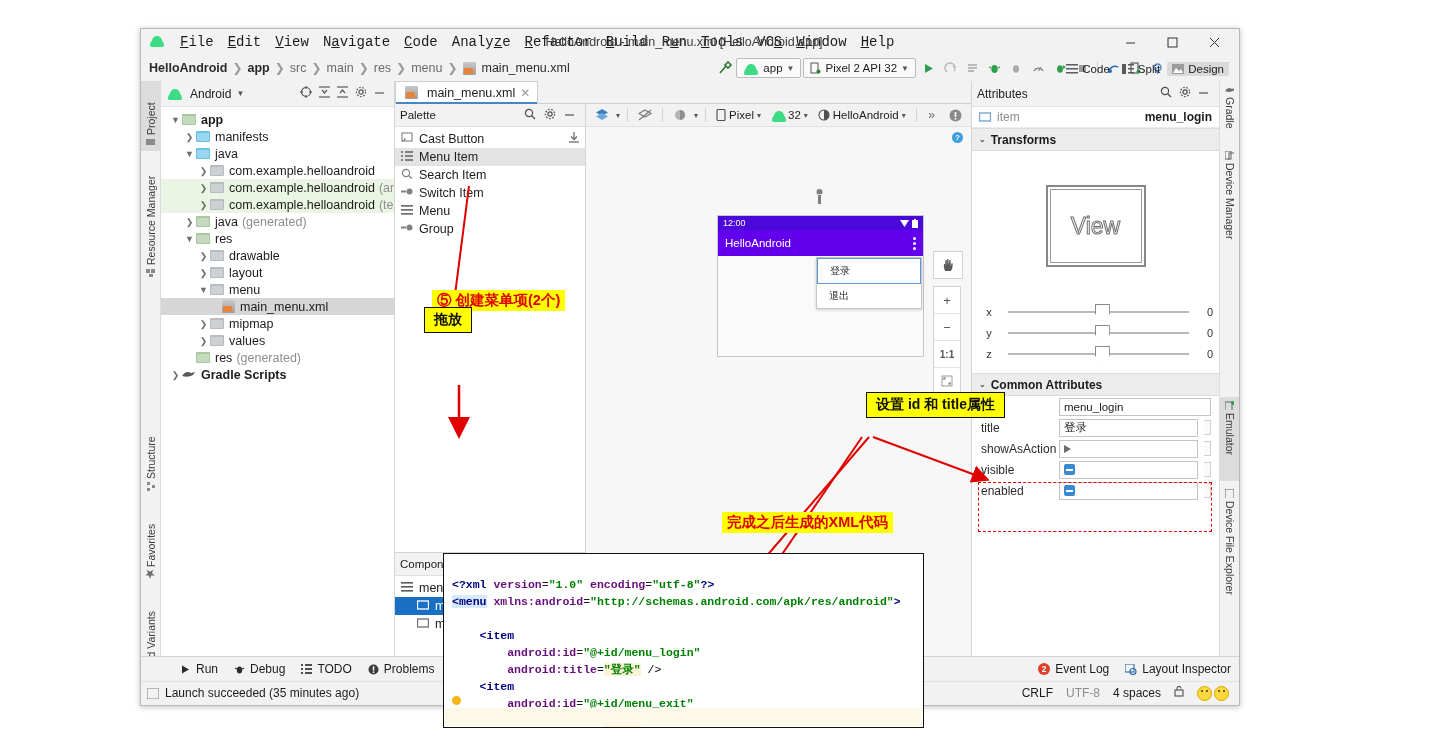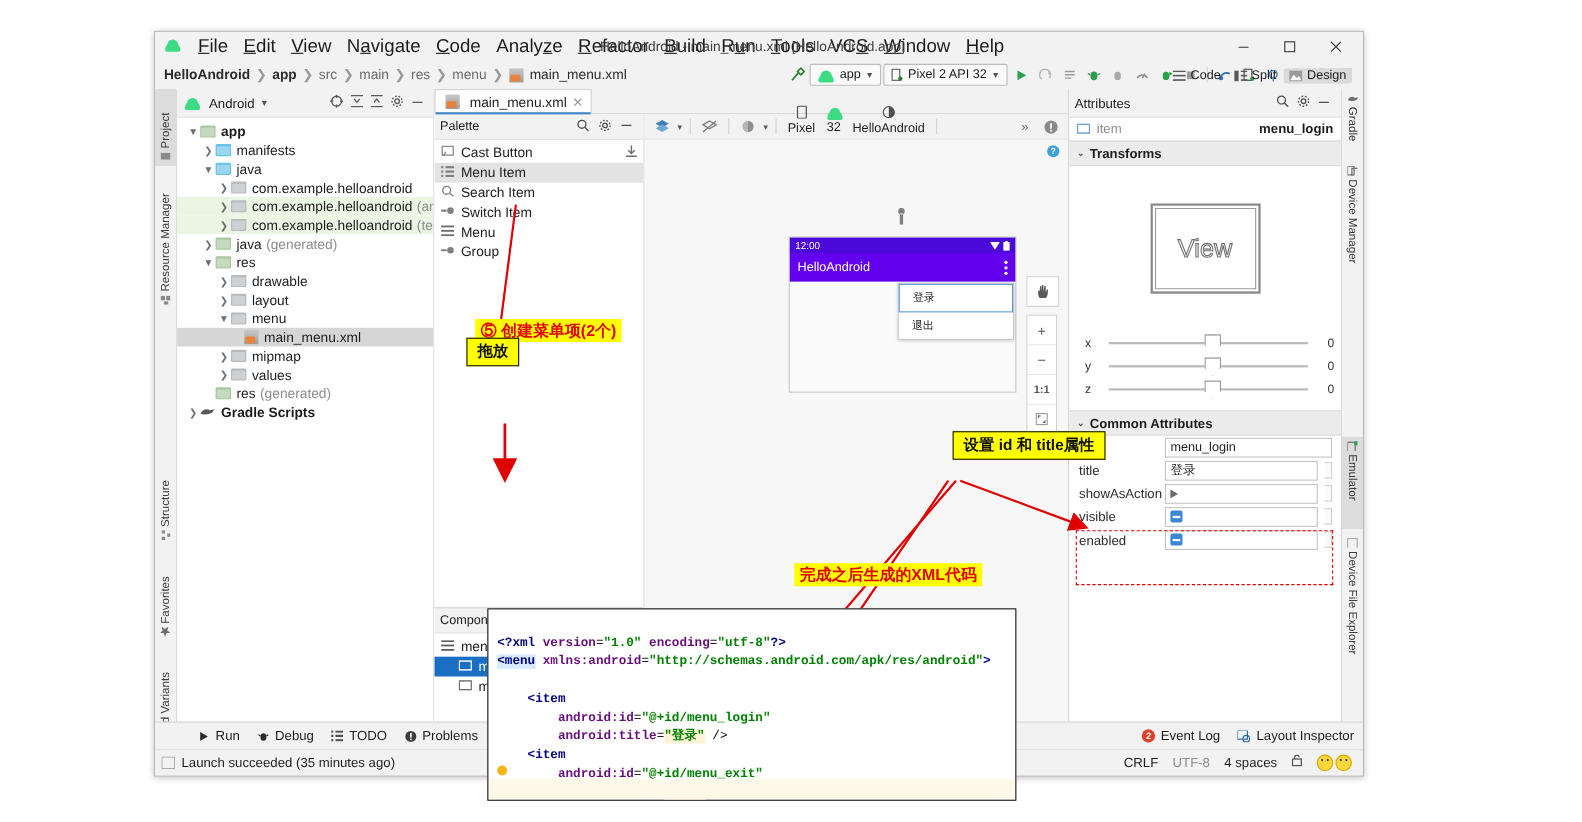--- a/index.html
+++ b/index.html
@@ -6,21 +6,21 @@
   body{width:1438px;height:747px;font-family:"Liberation Sans",sans-serif;font-size:12px;color:#1c1c1c;overflow:hidden;}
   #root{position:relative;width:1438px;height:747px;}
 
   .win{position:absolute;left:140px;top:28px;width:1098px;height:676px;background:#f2f2f2;border:1px solid #b8b8b8;box-shadow:0 1px 6px rgba(0,0,0,.25);overflow:hidden;}
 
   
   .menubar{height:26px;background:#f2f2f2;display:flex;align-items:center;padding:0 4px;position:relative;}
   .droid{width:18px;height:14px;margin:0 6px 0 4px;position:relative;}
   .droid:before{content:"";position:absolute;left:1px;top:4px;width:14px;height:8px;background:#3ddc84;border-radius:7px 7px 2px 2px;}
   .droid:after{content:"";position:absolute;left:3px;top:1px;width:10px;height:5px;border-radius:6px 6px 0 0;background:#3ddc84;}
-  .mitem{padding:3px 7px;font-size:17px;color:#1c1c1c;cursor:default;}
+  .mitem{padding:3px 7px;font-size:14px;color:#1c1c1c;cursor:default;font-family:Liberation Mono, monospace;}
   .mitem u{text-decoration:underline;}
   .wtitle{position:absolute;left:0;right:12px;text-align:center;font-size:12.5px;color:#3c3c3c;pointer-events:none;}
   .wctl{margin-left:auto;display:flex;align-items:center;z-index:2;}
   .wbtn{width:42px;height:26px;display:flex;align-items:center;justify-content:center;font-size:13px;color:#333;}
   .wbtn svg{display:block;}
 
   
   .navbar{height:26px;background:#f2f2f2;display:flex;align-items:center;padding:0 6px;border-bottom:1px solid #d9d9d9;}
   .crumb{font-size:12.5px;color:#2b2b2b;padding:0 2px;}
   .crumb.b{font-weight:bold;}
@@ -79,21 +79,21 @@
   .ctreehdr{height:22px;background:#f2f2f2;display:flex;align-items:center;padding:0 5px;font-size:11.5px;border-top:1px solid #d4d4d4;border-bottom:1px solid #e0e0e0;}
   .ctree{height:78px;background:#fff;padding-top:3px;}
   .ctrow{display:flex;align-items:center;height:18px;font-size:12.5px;gap:6px;padding-left:6px;}
   .ctrow.sel{background:#1a6fc4;color:#fff;}
   .ind{padding-left:22px;}
 
   
   .design{flex:1;display:flex;flex-direction:column;min-width:0;background:#f2f2f2;}
   .dtoolbar{height:22px;background:#f2f2f2;display:flex;align-items:center;gap:4px;padding:0 6px;border-bottom:1px solid #e0e0e0;}
   .dsep{width:1px;height:14px;background:#d2d2d2;margin:0 3px;}
-  .dchip{display:flex;align-items:center;gap:3px;font-size:11.5px;color:#1c1c1c;padding:0 3px;flex-direction:column;}
+  .dchip{display:flex;align-items:center;gap:3px;font-size:11.5px;color:#1c1c1c;padding:0 3px;}
   .surface{flex:1;position:relative;background:#f7f7f7;overflow:hidden;}
 
   .phone{position:absolute;left:131px;top:88px;width:205px;height:140px;background:#fafafa;border:1px solid #c7c7c7;}
   .statusbar{height:14px;background:#4a09d8;display:flex;align-items:center;justify-content:space-between;padding:0 5px;color:#fff;font-size:9px;}
   .appbar{height:26px;background:#6200ee;display:flex;align-items:center;justify-content:space-between;padding:0 7px;color:#fff;font-size:11.5px;}
   .kebab{display:flex;flex-direction:column;gap:2px;}
   .kebab i{width:3px;height:3px;background:#fff;border-radius:50%;display:block;}
   .popup{position:absolute;right:1px;top:41px;width:104px;background:#fff;border:1px solid #c5c5c5;box-shadow:0 1px 3px rgba(0,0,0,.18);}
   .pmi{height:24px;display:flex;align-items:center;padding:0 12px;font-size:10px;color:#222;}
   .pmi.hl{border:1px solid #5b9ad6;}

